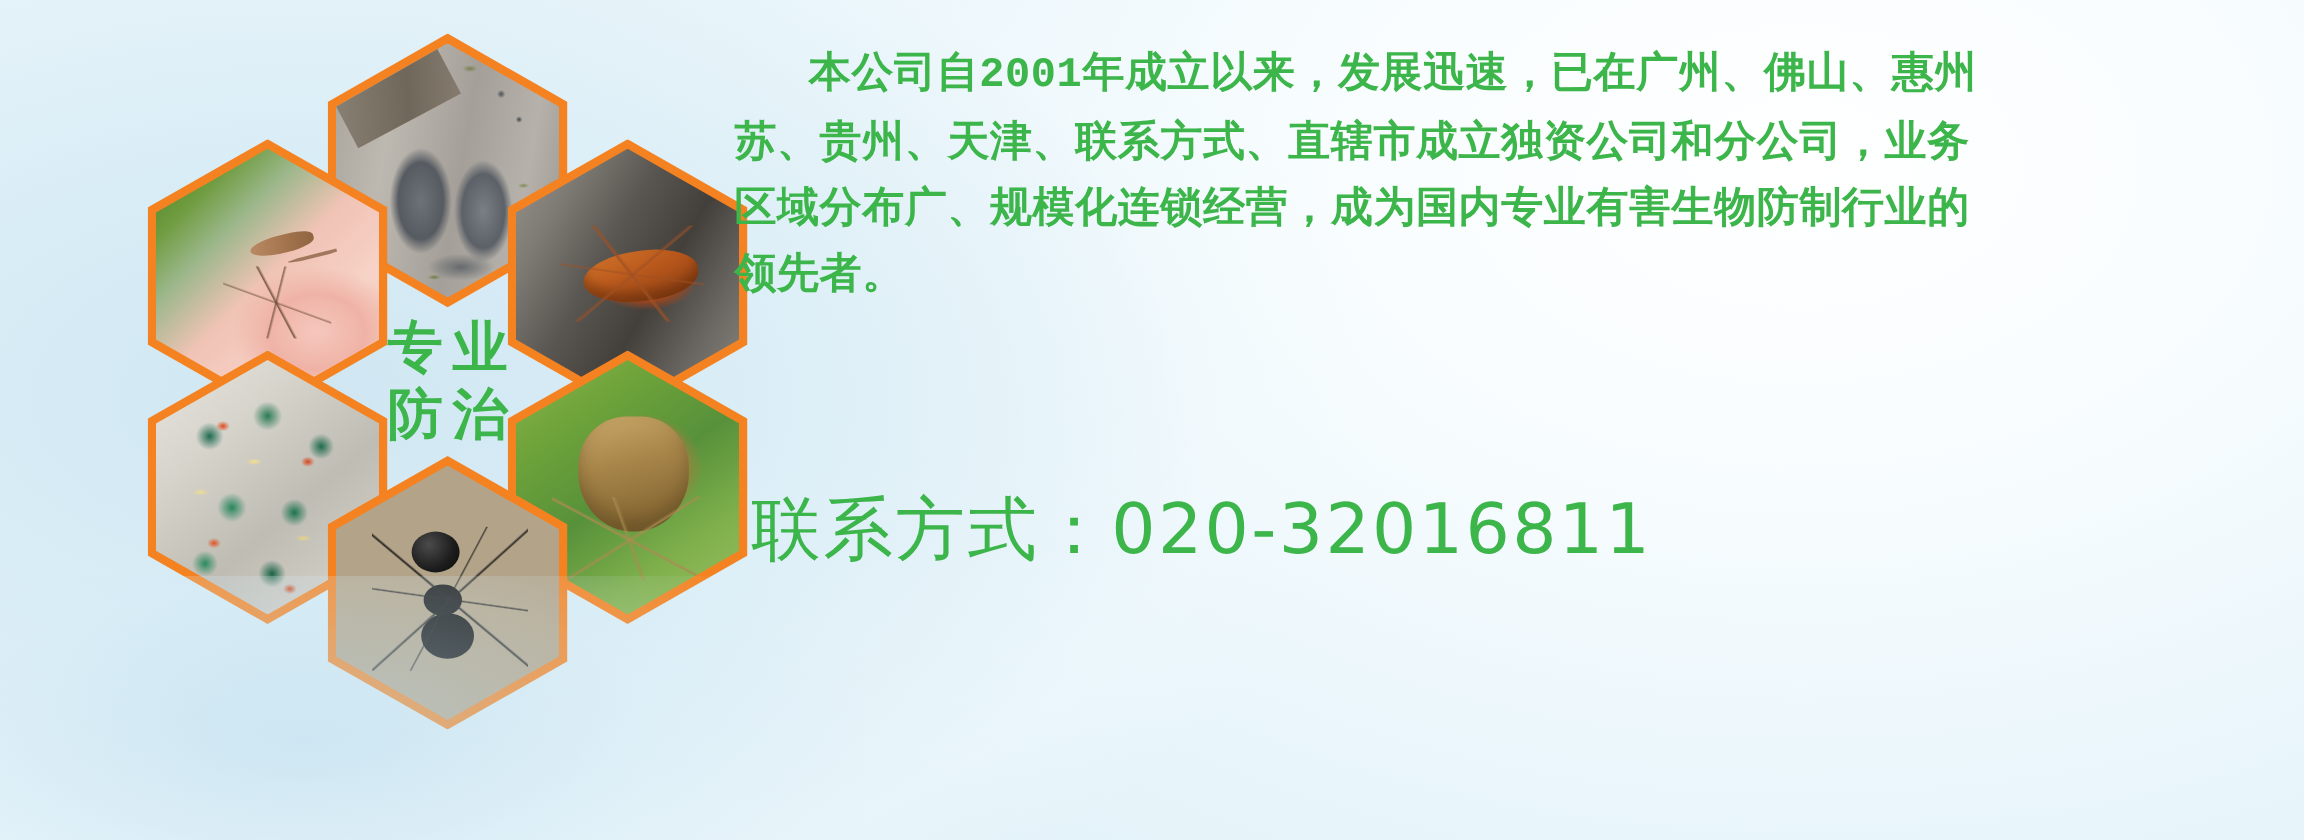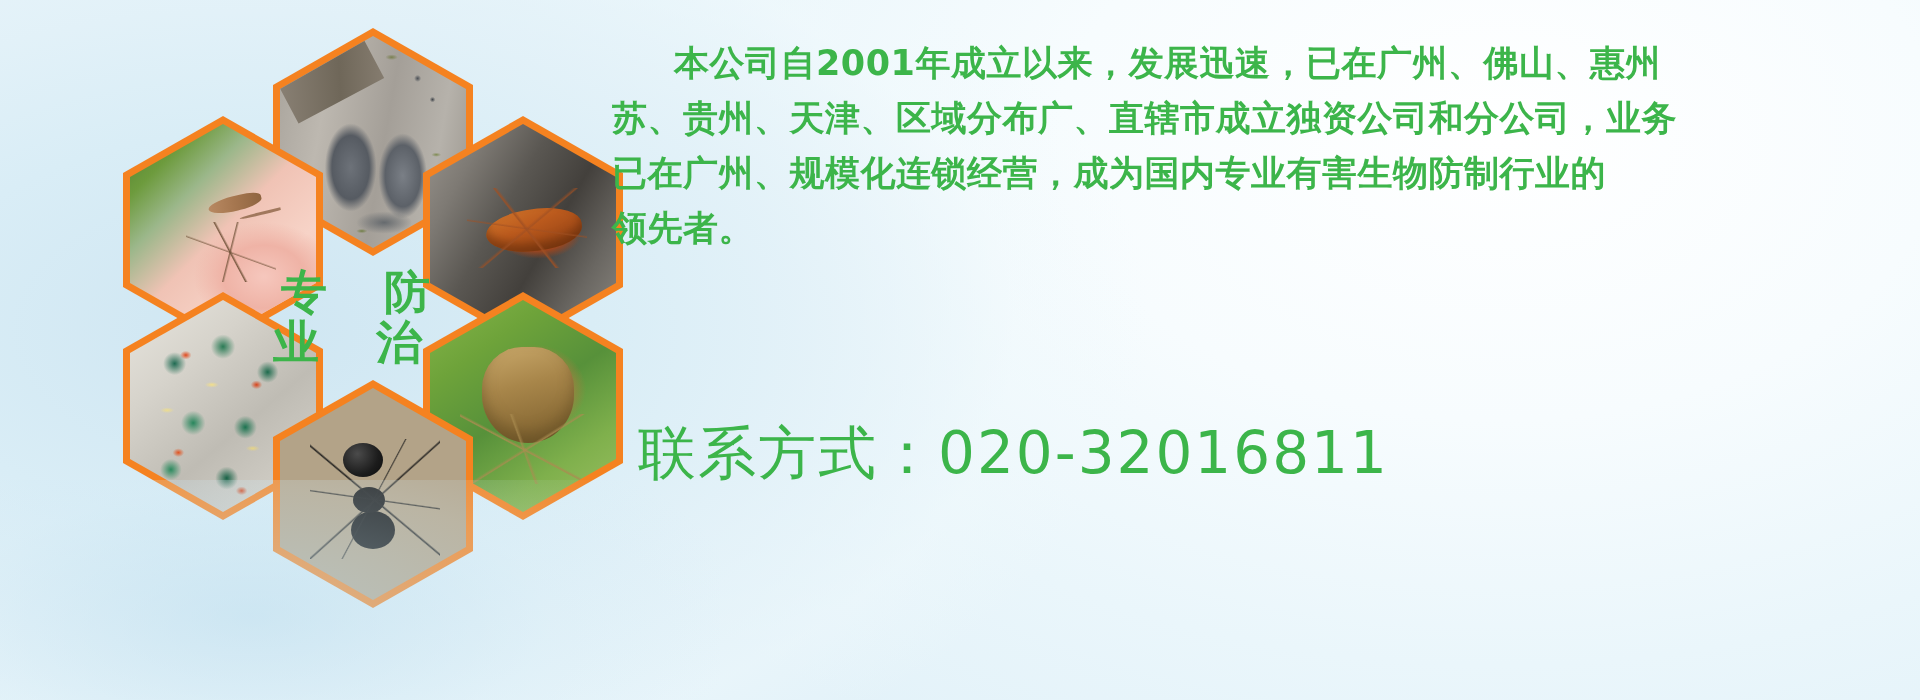--- a/index.html
+++ b/index.html
@@ -82,21 +82,21 @@
     background: transparent;
   }
 
   .center-text {
     position: absolute;
     left: 178px;
     top: 204px;
     width: 200px;
     height: 228px;
     display: flex;
-    flex-direction: row;
+    flex-direction: column;
     align-items: center;
     justify-content: center;
     gap: 6px;
     color: #3cb54a;
     font-weight: 700;
     font-size: 46px;
     letter-spacing: 8px;
     text-indent: 8px;
     line-height: 1.08;
     font-family: "DejaVu Sans", "Liberation Sans", sans-serif;
@@ -286,34 +286,34 @@
     font-size: 35px;
     font-weight: 700;
     line-height: 55px;
     letter-spacing: 0.5px;
     font-family: "DejaVu Sans", "Liberation Sans", sans-serif;
   }
   .body-copy p {
     margin: 0;
     white-space: nowrap;
   }
-  .body-copy p.indent { text-indent: 62px; }
+  .body-copy p.indent { text-indent: 62px; font-family: Liberation Mono, monospace; }
 
   .contact-block {
     position: absolute;
     left: 626px;
     top: 398px;
     color: #3cb54a;
     font-size: 58px;
     font-weight: 400;
     line-height: 86px;
     letter-spacing: 2px;
     font-family: "DejaVu Sans", "Liberation Sans", sans-serif;
   }
-  .contact-block .line { margin: 12px; white-space: nowrap; }
+  .contact-block .line { margin: 0; white-space: nowrap; }
   .contact-block .line2 { text-indent: 288px; }
 </style>
 </head>
 <body>
 
 <div id="banner">
 
   <div class="hex-cluster">
 
     <div class="hex hex-mouse">
@@ -357,22 +357,22 @@
     </div>
 
     <div class="center-text">
       <span>专业</span>
       <span>防治</span>
     </div>
   </div>
 
   <div class="body-copy">
     <p class="indent">本公司自2001年成立以来，发展迅速，已在广州、佛山、惠州</p>
-    <p>苏、贵州、天津、区域分布广、直辖市成立独资公司和分公司，业务</p>
-    <p>已在广州、规模化连锁经营，成为国内专业有害生物防制行业的</p>
+    <p>苏、贵州、天津、联系方式、直辖市成立独资公司和分公司，业务</p>
+    <p>区域分布广、规模化连锁经营，成为国内专业有害生物防制行业的</p>
     <p>领先者。</p>
   </div>
 
   <div class="contact-block">
     <p class="line line1">联系方式：020-32016811</p>
   </div>
 
 </div>
 
 </body></html>

